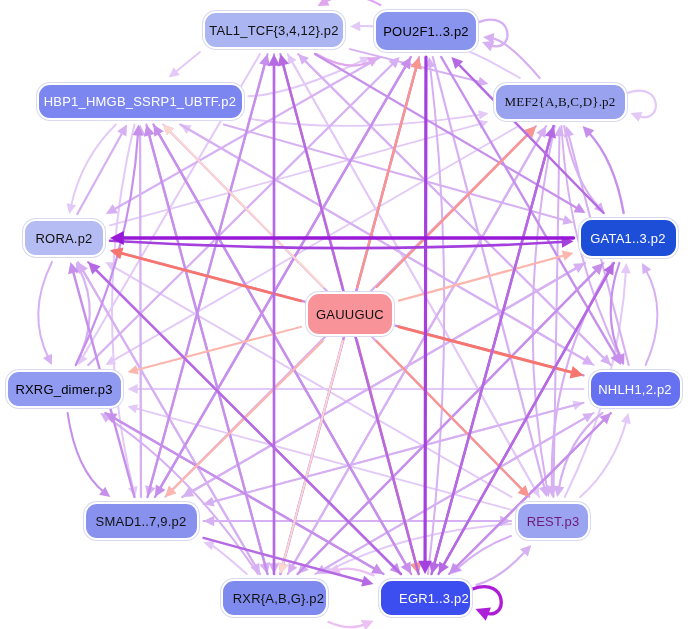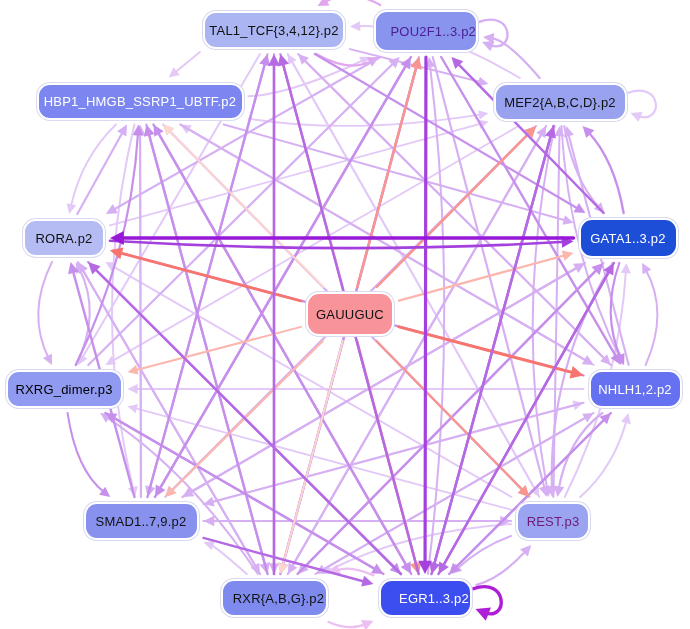--- a/index.html
+++ b/index.html
@@ -256,27 +256,27 @@
       <polygon points="482,42 494.5103276382061,40.90944858684348 490.40525303232215,51.330022586394904" fill="#d6b0f2"></polygon>
       <path d="M627.5 93 C663.5 80 663.5 126 637.4817845796995 115.75039998594221" fill="none" stroke="#e3c9f7" stroke-width="2.2" stroke-linecap="round"></path>
       <polygon points="630.5,113 642.4165579184265,111.99797835512972 638.531398023572,121.86030731899088" fill="#e3c9f7"></polygon>
       <path d="M472.5 589 C508.5 576 508.5 622 484.513796509612 612.5508895340896" fill="none" stroke="#ad1ed6" stroke-width="3.4" stroke-linecap="round"></path>
       <polygon points="475.5,609 490.97917623710424,607.4667997454123 485.77452807607284,620.6785989234149" fill="#ad1ed6"></polygon>
     </svg>
   <div id="node-layer">
       <div class="node" style="left: 203px; top: 11px; width: 142px; height: 38px; background: rgb(171, 181, 241); color: rgb(17, 17, 17);">
         <span class="lbl">TAL1_TCF{3,4,12}.p2</span>
       </div>
-      <div class="node" style="left: 374px; top: 10px; width: 104px; height: 42px; background: rgb(137, 148, 239); color: #4c1d95; justify-content: flex-end;">
+      <div class="node" style="left: 374px; top: 10px; width: 104px; height: 42px; background: rgb(137, 148, 239); color: #000000;">
         <span class="lbl">POU2F1..3.p2</span>
       </div>
       <div class="node" style="left: 36.5px; top: 82.5px; width: 207px; height: 37px; background: rgb(123, 134, 240); color: rgb(255, 255, 255);">
         <span class="lbl">HBP1_HMGB_SSRP1_UBTF.p2</span>
       </div>
-      <div class="node" style="left: 493.5px; top: 83px; width: 133px; height: 38px; background: rgb(152, 162, 239); color: rgb(17, 17, 17);">
+      <div class="node" style="left: 493.5px; top: 83px; width: 133px; height: 38px; background: rgb(152, 162, 239); color: rgb(17, 17, 17); font-family: Liberation Serif, serif;">
         <span class="lbl">MEF2{A,B,C,D}.p2</span>
       </div>
       <div class="node" style="left: 23px; top: 219px; width: 82px; height: 38px; background: rgb(180, 188, 243); color: rgb(17, 17, 17);">
         <span class="lbl">RORA.p2</span>
       </div>
       <div class="node" style="left: 578.5px; top: 218px; width: 99px; height: 40px; background: #1d4ed8; color: rgb(255, 255, 255);">
         <span class="lbl">GATA1..3.p2</span>
       </div>
       <div class="node" style="left: 306px; top: 292px; width: 88px; height: 44px; background: rgb(248, 147, 154); color: rgb(17, 17, 17);">
         <span class="lbl">GAUUGUC</span>

